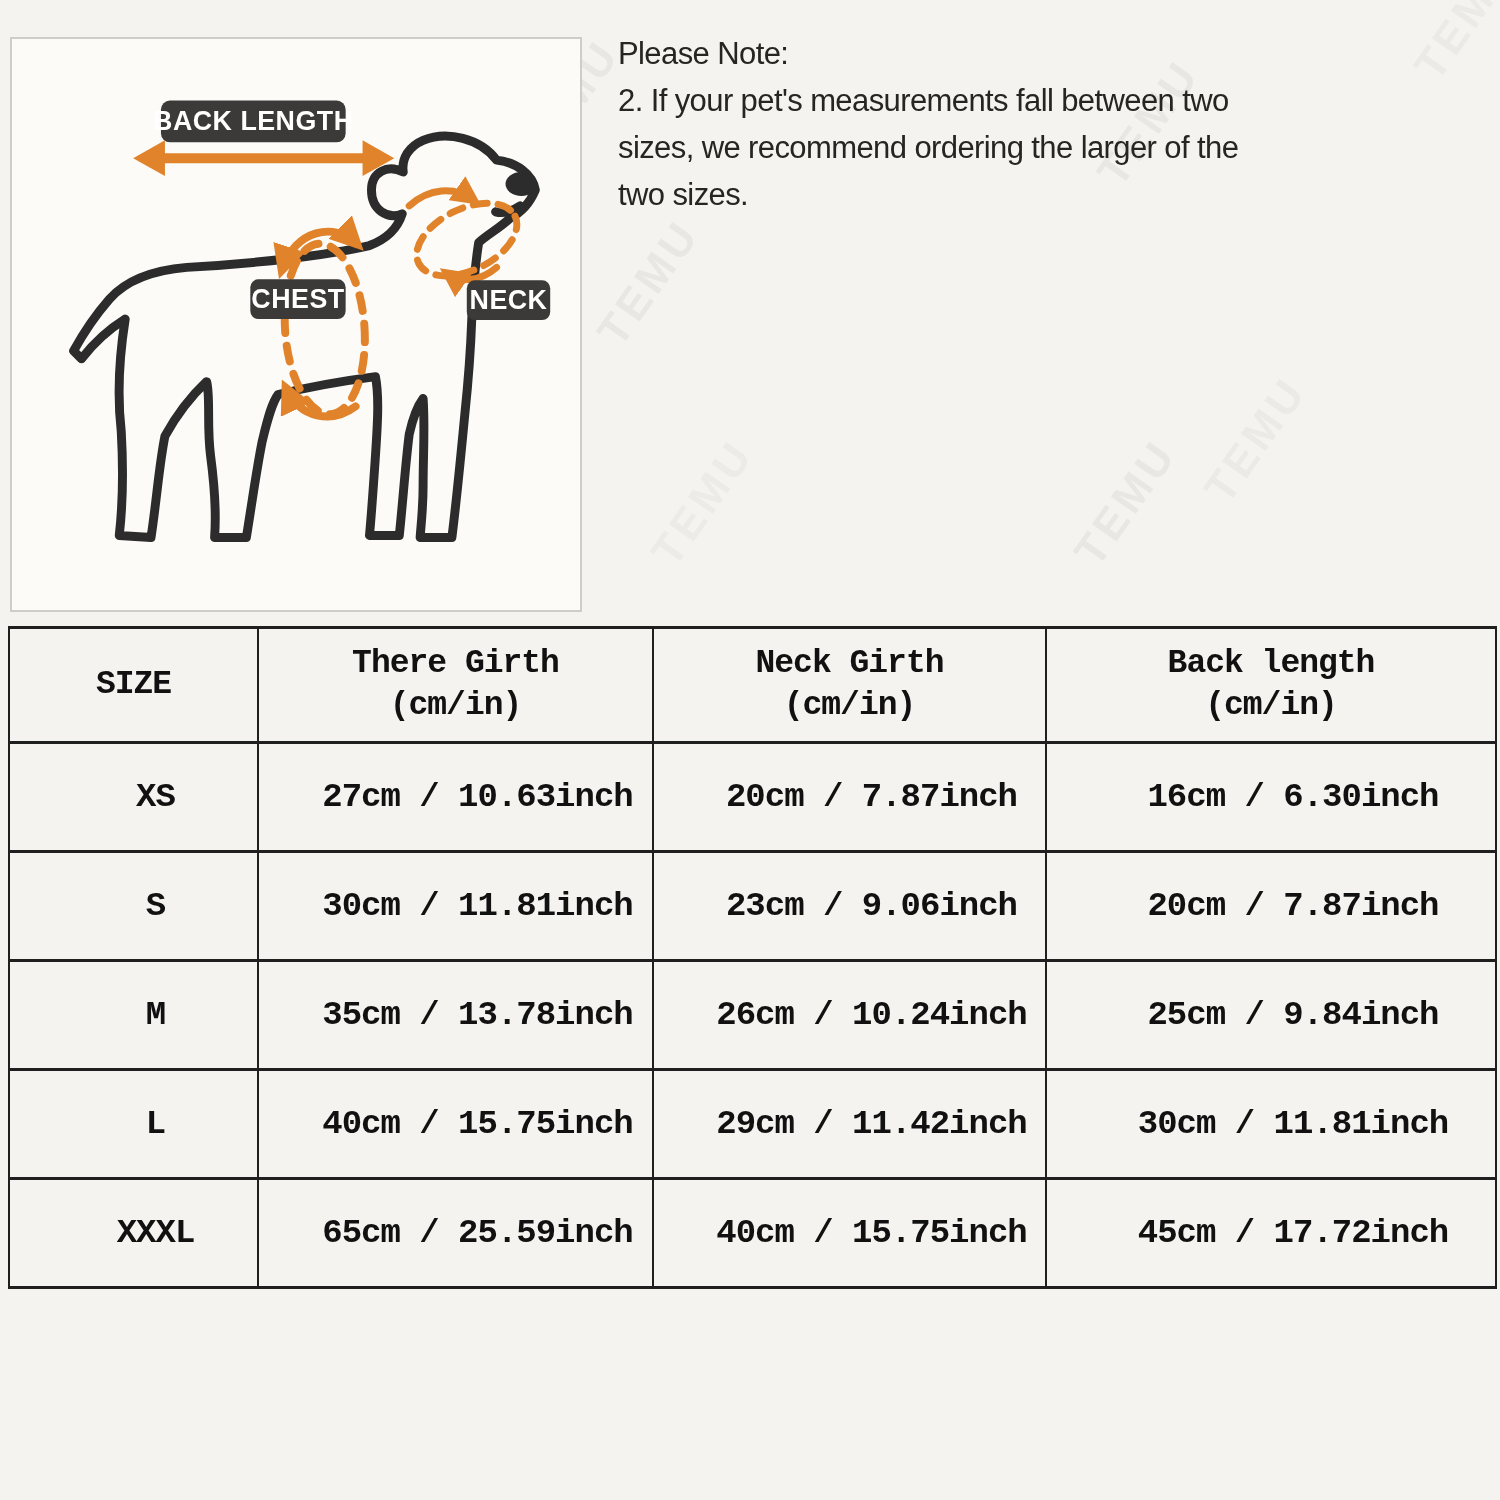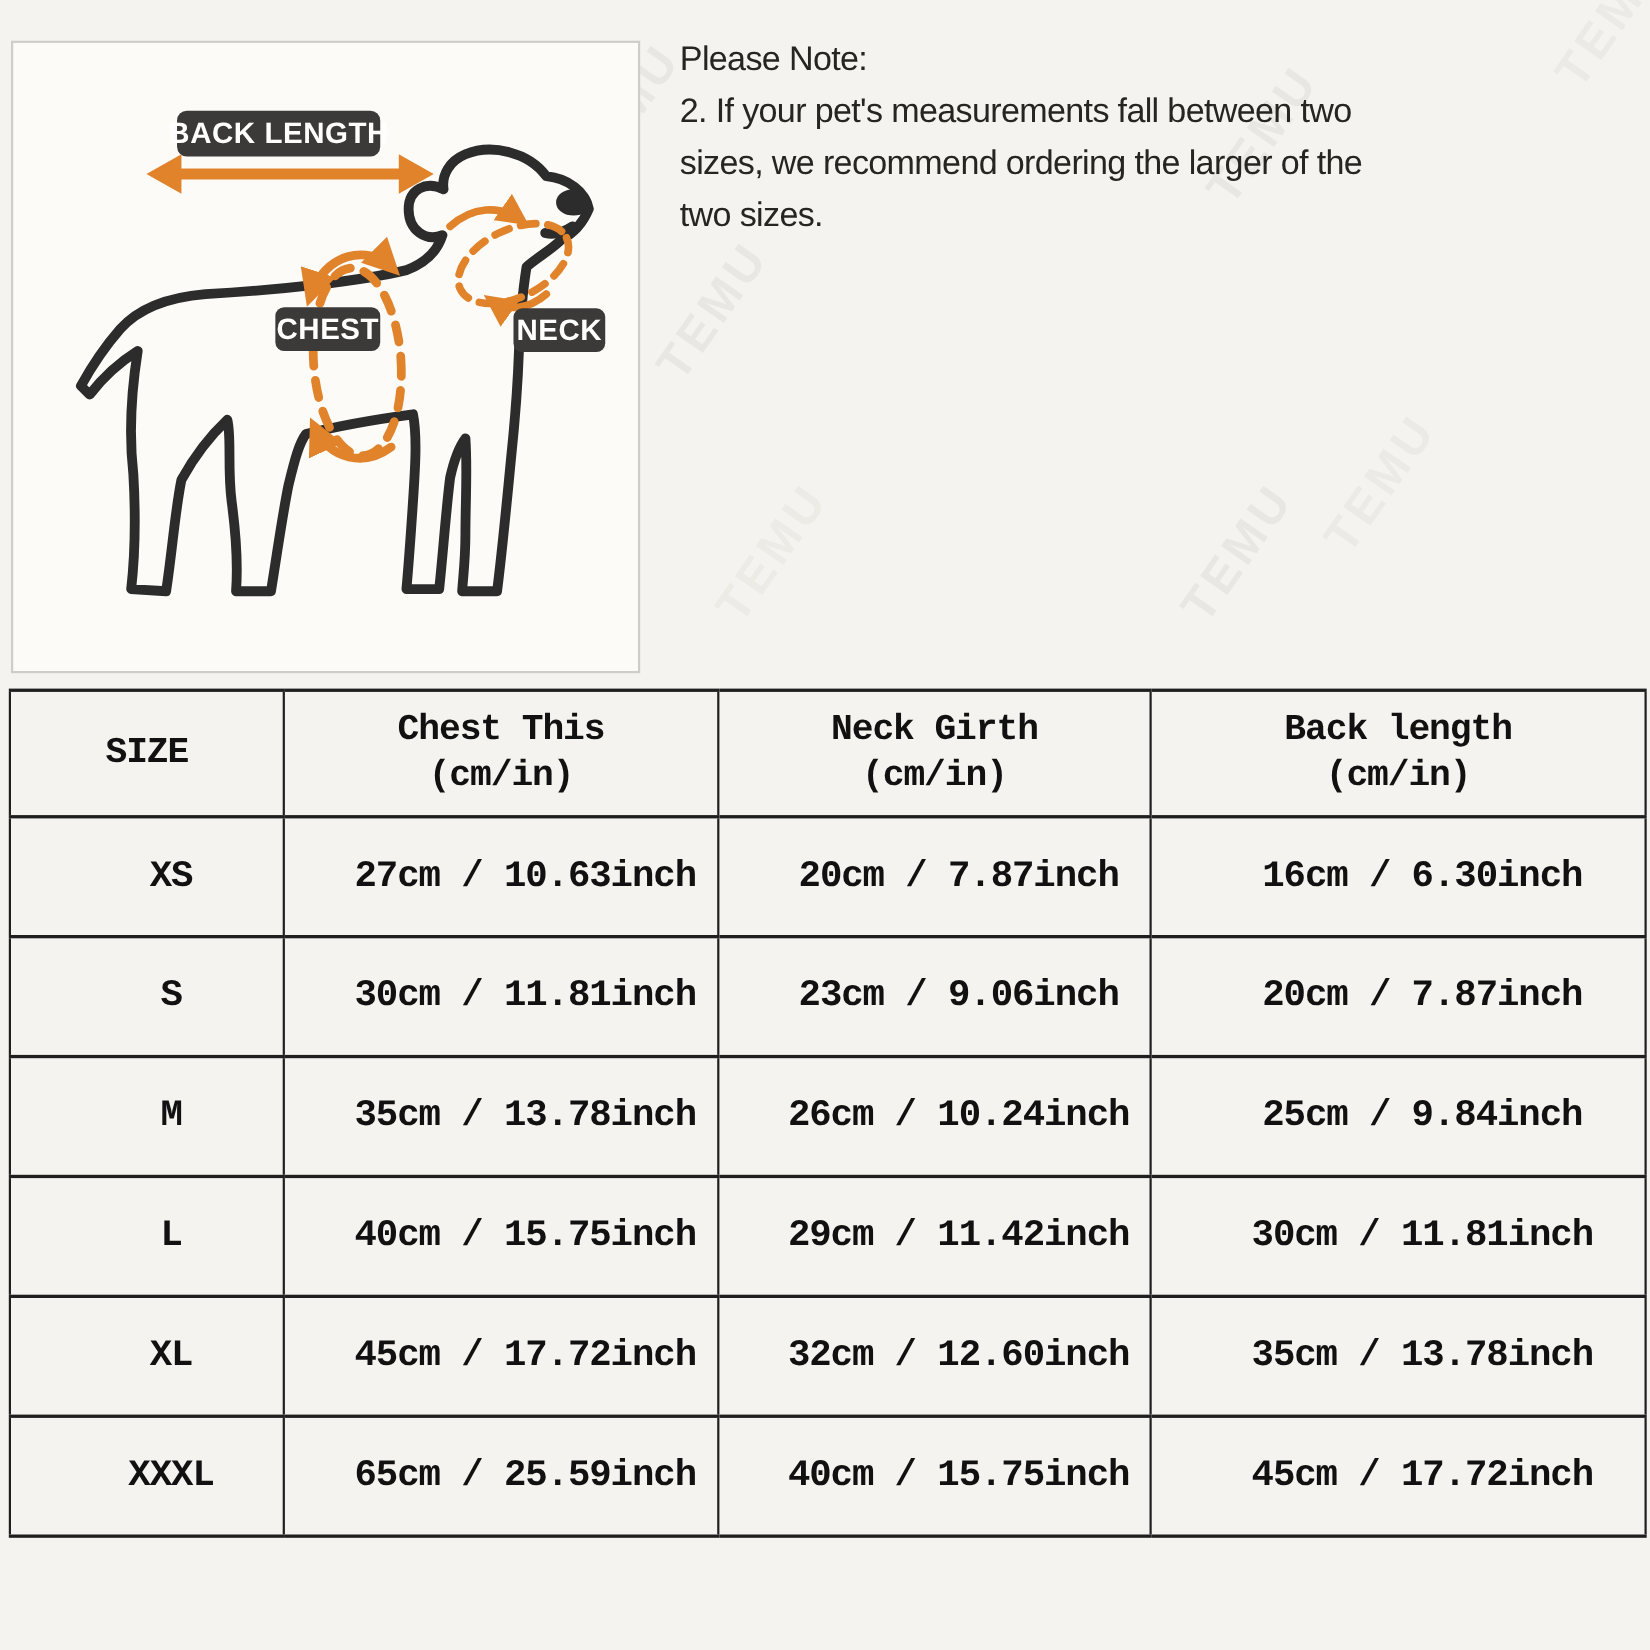--- a/index.html
+++ b/index.html
@@ -159,21 +159,21 @@
       <col class="col-chest">
       <col class="col-neck">
       <col class="col-back">
   </colgroup>
   <thead>
     <tr>
       <th>
         <div>SIZE</div>
       </th>
       <th>
-        <div>Chest This</div>
+        <div>There Girth</div>
         <div>(cm/in)</div>
       </th>
       <th>
         <div>Neck Girth</div>
         <div>(cm/in)</div>
       </th>
       <th>
         <div>Back length</div>
         <div>(cm/in)</div>
       </th>
@@ -198,26 +198,20 @@
       <td>26cm / 10.24inch</td>
       <td>25cm / 9.84inch</td>
     </tr>
     <tr>
       <td>L</td>
       <td>40cm / 15.75inch</td>
       <td>29cm / 11.42inch</td>
       <td>30cm / 11.81inch</td>
     </tr>
     <tr>
-      <td>XL</td>
-      <td>45cm / 17.72inch</td>
-      <td>32cm / 12.60inch</td>
-      <td>35cm / 13.78inch</td>
-    </tr>
-    <tr>
       <td>XXXL</td>
       <td>65cm / 25.59inch</td>
       <td>40cm / 15.75inch</td>
       <td>45cm / 17.72inch</td>
     </tr>
 
   </tbody>
 </table>
 
 </body></html>

